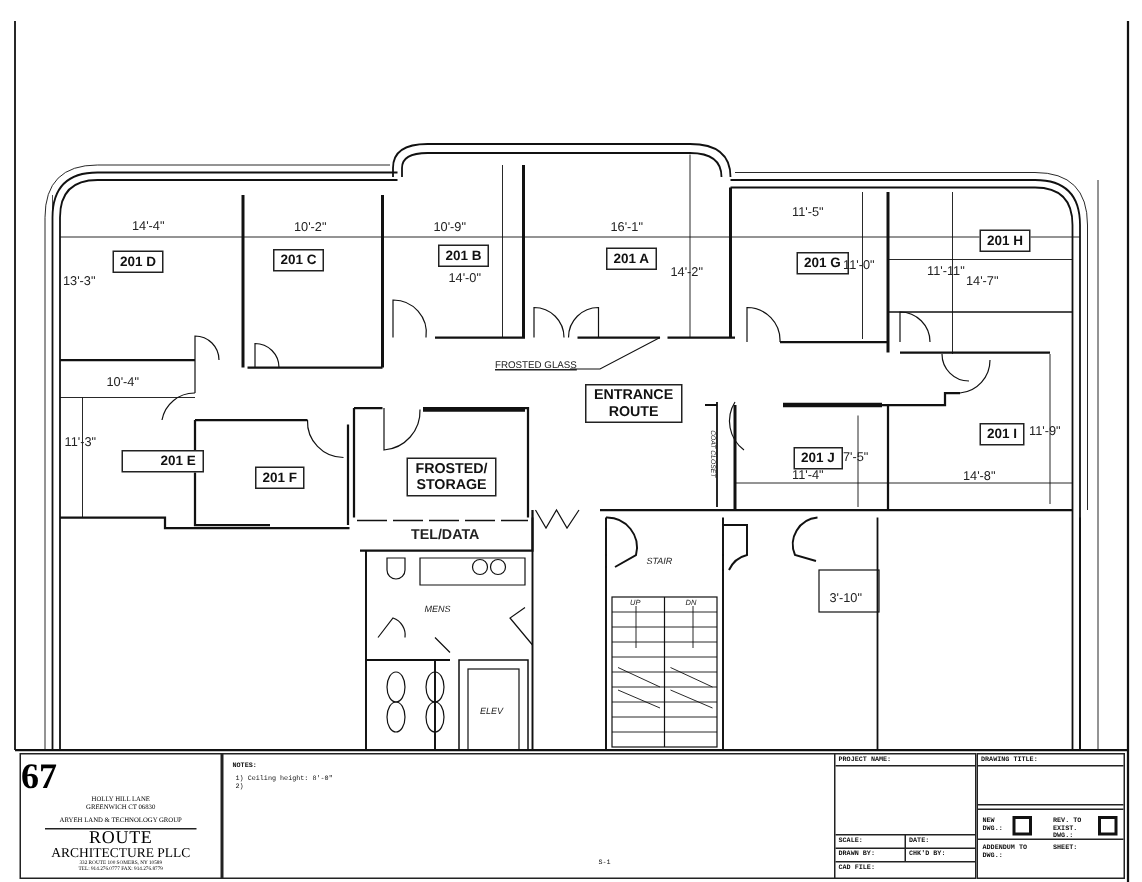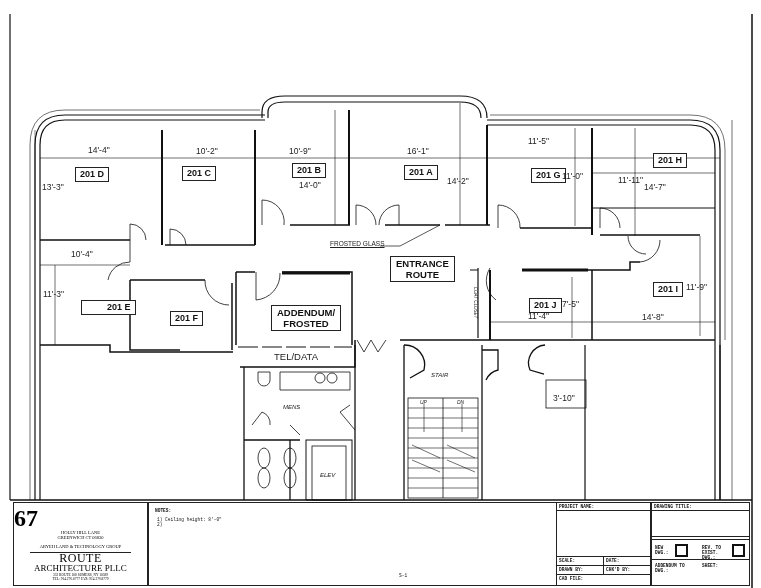--- a/index.html
+++ b/index.html
@@ -139,24 +139,24 @@
 <div class="lbl" style="left:81px;top:300px;padding-left:25px;">201 E</div>
 <div class="lbl" style="left:170px;top:311px;">201 F</div>
 <div class="lbl" style="left:529px;top:298px;">201 J</div>
 <div class="lbl" style="left:653px;top:282px;">201 I</div>
 
 <div class="lbl2" style="left:390px;top:256px;">
   <div>ENTRANCE</div>
   <div>ROUTE</div>
 </div>
 <div class="lbl2" style="left:271px;top:305px;">
-  <div>ADDENDUM/</div>
-  <div>FROSTED</div>
-</div>
-<div class="dim" style="left:274px;top:351px;font-weight:normal;font-size:9.5px;">TEL/DATA</div>
+  <div>FROSTED/</div>
+  <div>STORAGE</div>
+</div>
+<div class="dim" style="left:274px;top:351px;font-weight:bold;font-size:9.5px;">TEL/DATA</div>
 <div class="small" style="left:283px;top:404px;">MENS</div>
 <div class="small" style="left:320px;top:472px;">ELEV</div>
 <div class="small" style="left:431px;top:372px;">STAIR</div>
 <div class="small" style="left:420px;top:399px;font-size:5px;">UP</div>
 <div class="small" style="left:457px;top:399px;font-size:5px;">DN</div>
 <div class="dim" style="left:330px;top:240px;font-size:6.5px;text-decoration:underline;">FROSTED GLASS</div>
 <div class="small" style="left:460px;top:300px;font-size:4.5px;transform:rotate(90deg);">COAT CLOSET</div>
 
 <div class="dim" style="left:88px;top:145px;">14'-4"</div>
 <div class="dim" style="left:42px;top:182px;">13'-3"</div>

